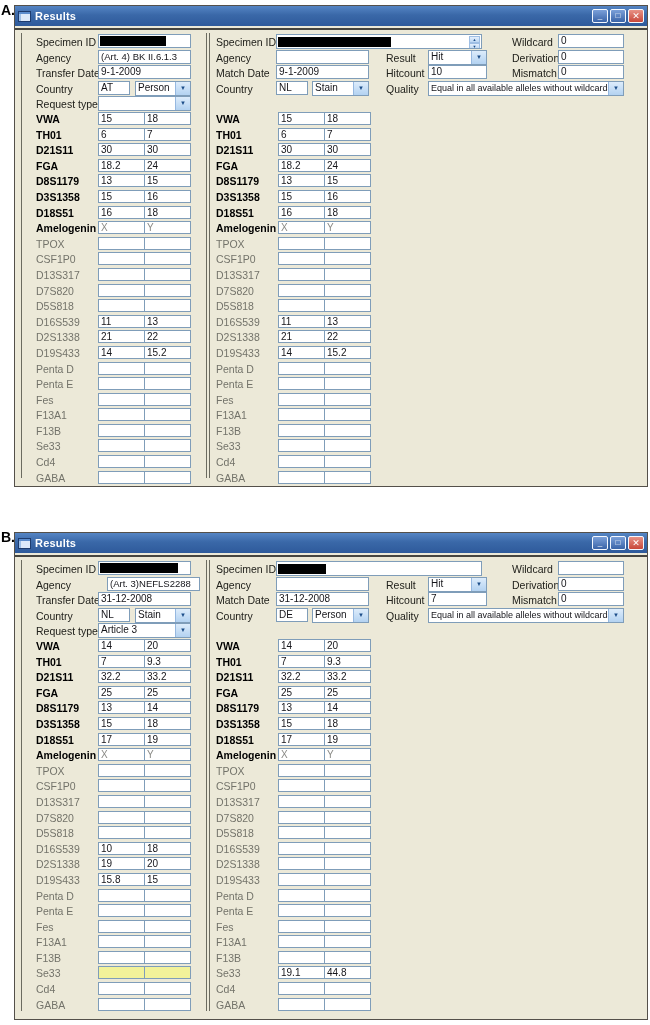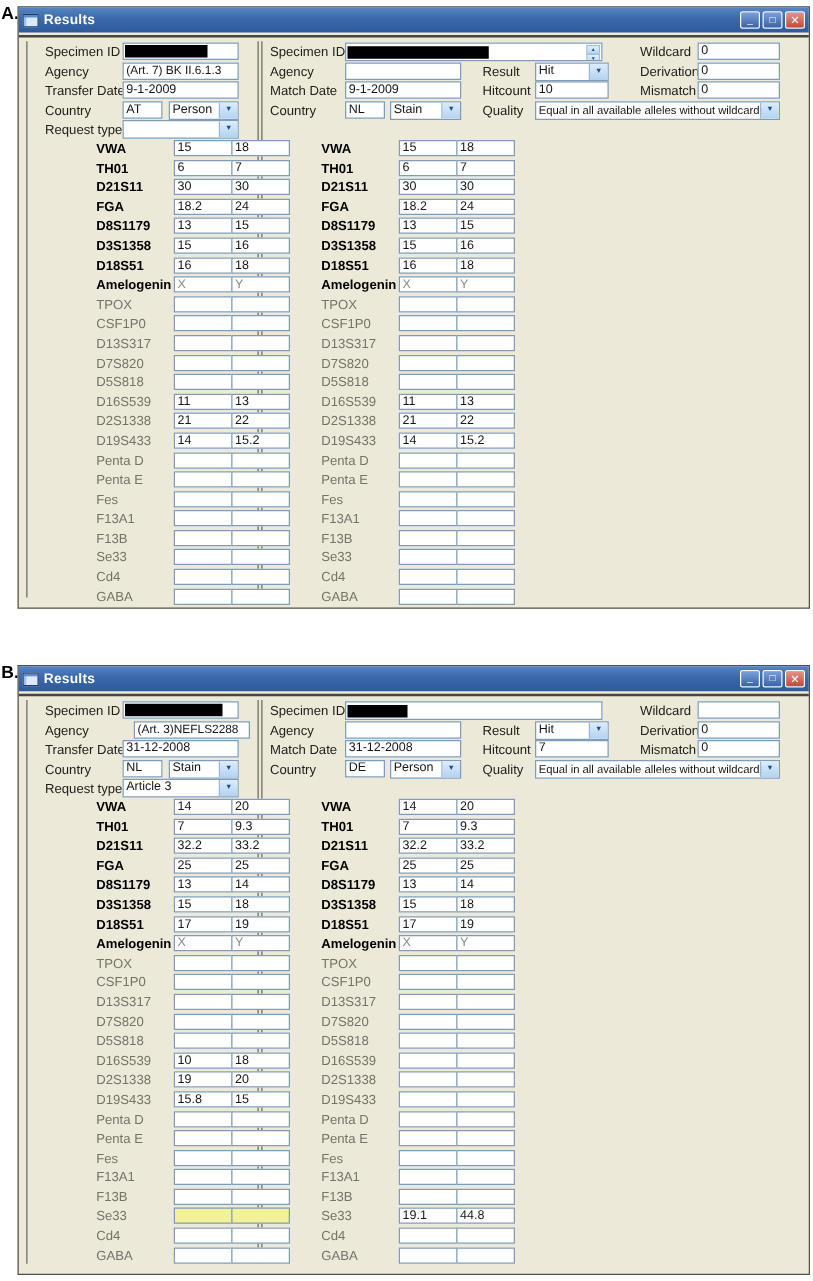--- a/index.html
+++ b/index.html
@@ -27,21 +27,21 @@
          font-size:10px; line-height:12px; padding:0 2px; white-space:nowrap; overflow:hidden; color:#15151a; }
   .combo { padding-right:16px; }
   .arrow { position:absolute; right:0; top:0; bottom:0; width:15px;
            background:linear-gradient(180deg,#ddecfb,#b3d2f1); border-left:1px solid #96b8e0;
            color:#1d4e89; font-size:6px; line-height:12px; text-align:center; }
   .redact { position:absolute; left:1px; top:1px; height:10px; background:#000; }
   .spinner { position:absolute; right:1px; top:1px; bottom:1px; width:11px; display:flex; flex-direction:column; }
   .spinbtn { flex:1; background:linear-gradient(180deg,#e4effc,#bcd7f3); border:1px solid #9ebee4;
              font-size:4px; line-height:5px; text-align:center; color:#1d4e89; }
 
-  .loci { position:absolute; width:160px;margin-left:41px; }
+  .loci { position:absolute; width:160px; }
   .lrow { position:relative; height:13px; margin-bottom:2.6px; }
   .lname { position:absolute; left:0; top:1px; font-size:10.5px; color:#73736a; white-space:nowrap; }
   .lrow.b .lname { color:#000; font-weight:bold; }
   .lcell { position:absolute; top:0; width:47px; height:13px; background:#fff; border:1px solid #7F9DB9;
            font-size:10px; line-height:11px; padding:0 1px 0 2px; color:#15151a; overflow:hidden; }
   .c1 { left:62px; } .c2 { left:108px; }
   .lrow.m .lcell { color:#8a8a86; }
   .lrow.hl .lcell { background:#F2F29A; }
 </style>
 </head>
@@ -65,21 +65,21 @@
     <div class="hline"></div>
     <div class="vline" style="left:6px;"></div>
     <div class="vline" style="left:191px;"></div>
     <div class="vline" style="left:194px;"></div>
 
     <span class="lbl" style="left:21px;top:30px;">Specimen ID</span>
     <span class="fld" style="left:83px;top:28px;width:93px;">
         <span class="redact" style="width:66px;"></span>
       </span>
     <span class="lbl" style="left:21px;top:45.5px;">Agency</span>
-    <span class="fld" style="left:83px;top:43.5px;width:93px;font-size:9.5px;">(Art. 7) BK II.6.1.3</span>
+    <span class="fld" style="left:83px;top:43.5px;width:93px;font-size:9.5px;">(Art. 4) BK II.6.1.3</span>
     <span class="lbl" style="left:21px;top:61px;">Transfer Date</span>
     <span class="fld" style="left:83px;top:59px;width:93px;">9-1-2009</span>
     <span class="lbl" style="left:21px;top:76.5px;">Country</span>
     <span class="fld" style="left:83px;top:74.5px;width:32px;">AT</span>
     <span class="fld combo" style="left:120px;top:74.5px;width:56px;height:15px;"><span>Person</span><span class="arrow">▼</span></span>
     <span class="lbl" style="left:21px;top:92px;">Request type</span>
     <span class="fld combo" style="left:83px;top:90px;width:93px;height:15px;"><span></span><span class="arrow">▼</span></span>
 
     <span class="lbl" style="left:201px;top:30px;">Specimen ID</span>
     <span class="fld" style="left:261px;top:28px;width:206px;height:15px;">

